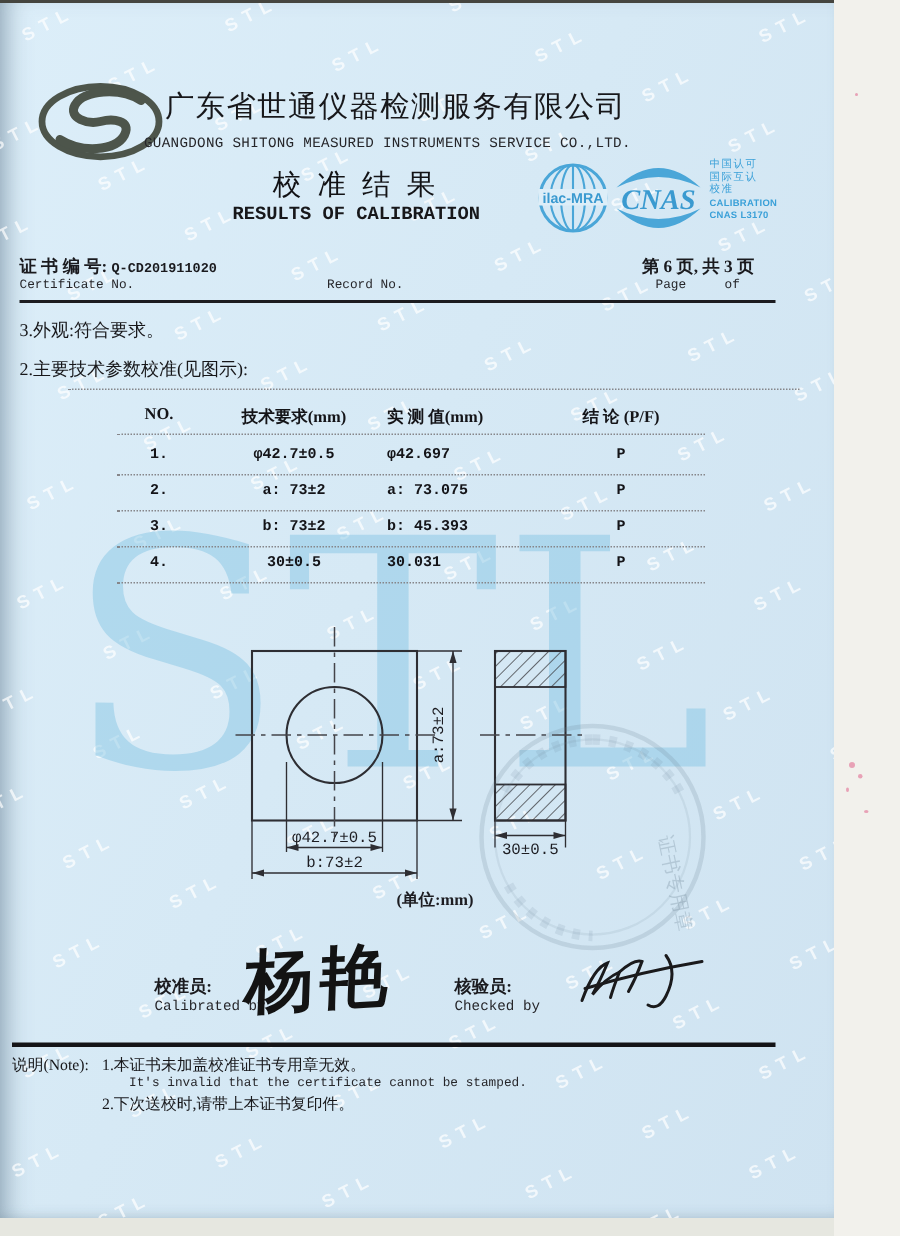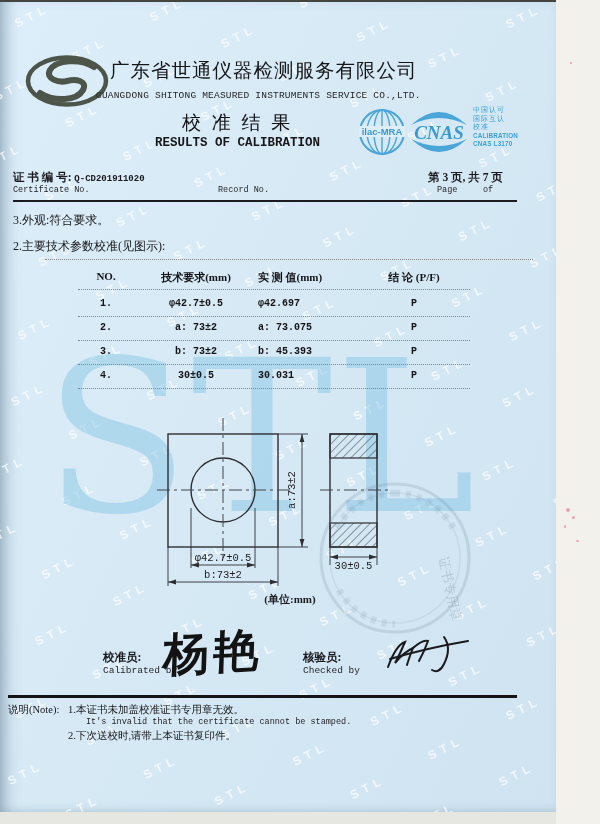--- a/index.html
+++ b/index.html
@@ -138,21 +138,21 @@
     </div>
 
     <div class="layer lbl-cn" style="left:13px;top:168px">
       <span>证 书 编 号:</span>
       <span class="num" style="letter-spacing:0">Q-CD201911020</span>
     </div>
     <div class="layer en-sub" style="left:13px;top:183px">Certificate No.</div>
 
     <div class="layer en-sub" style="left:218px;top:183px">Record No.</div>
 
-    <div class="layer lbl-cn" style="left:428px;top:168px">第 3 页, 共 7 页</div>
+    <div class="layer lbl-cn" style="left:428px;top:168px">第 6 页, 共 3 页</div>
     <div class="layer en-sub" style="left:437px;top:183px">Page</div>
     <div class="layer en-sub" style="left:483px;top:183px">of</div>
     <div class="layer rule1"></div>
 
     <div class="layer item" style="left:13px;top:210px">3.外观:符合要求。</div>
     <div class="layer item" style="left:13px;top:236px">2.主要技术参数校准(见图示):</div>
 
     <div class="tline" style="top:257px;left:45px;width:488px"></div>
     <div class="trow thead" style="top:268px">
       <div class="c1">NO.</div>

